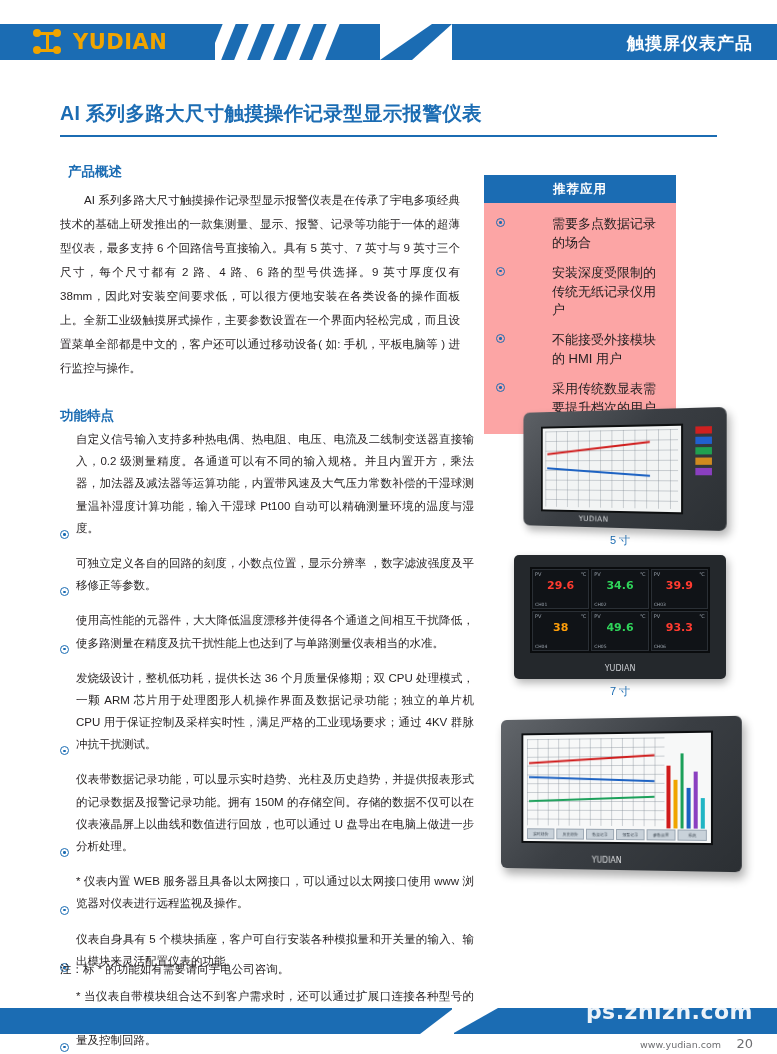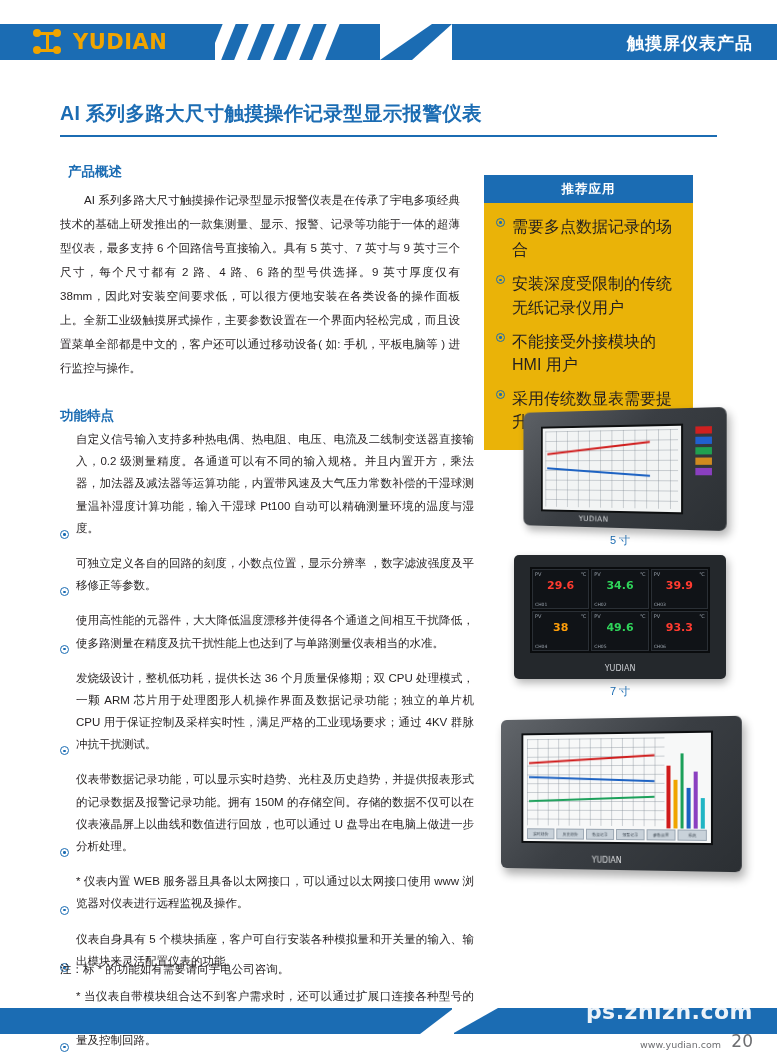--- a/index.html
+++ b/index.html
@@ -135,45 +135,46 @@
     line-height: 2.07;
     text-align: justify;
     color: #231f20;
     text-indent: 24px;
   }
 
   
   .rec-box {
     position: absolute;
     left: 484px; top: 175px;
-    width: 209px;
-    background: #eab308;
+    width: 192px;
+    background: #fca5a5;
     border: 0;
   }
   .rec-head {
     height: 28px;
     background: #1b6cb3;
     color: #fff;
     font-size: 12.5px;
     font-weight: bold;
     display: flex;
     align-items: center;
     justify-content: center;
     letter-spacing: 1px;
   }
   .rec-list {
     padding: 12px 10px 14px 10px;
   }
   .rec-item {
     display: flex;
     align-items: flex-start;
     margin-bottom: 11px;
-    font-size: 16px;
+    font-size: 13px;
     line-height: 1.45;
     color: #231f20;
+    gap: 40px;
   }
   .rec-item:last-child { margin-bottom: 2px; }
 
   .bullet {
     flex: 0 0 auto;
     width: 9px; height: 9px;
     border-radius: 50%;
     border: 1.6px solid #1b6cb3;
     margin: 3px 7px 0 2px;
     box-sizing: border-box;
@@ -420,21 +421,21 @@
   .footer-url {
     position: absolute;
     right: 56px; bottom: 4px;
     font-size: 9.5px;
     color: #6d6e71;
     font-family: "DejaVu Sans", sans-serif;
   }
   .footer-page {
     position: absolute;
     right: 24px; bottom: 3px;
-    font-size: 17px;
+    font-size: 13px;
     color: #6d6e71;
     font-family: "DejaVu Sans", sans-serif;
   }
 </style>
 </head>
 <body>
 
 <div class="header">
   <div class="header-band"></div>
   <div class="header-slashes">

